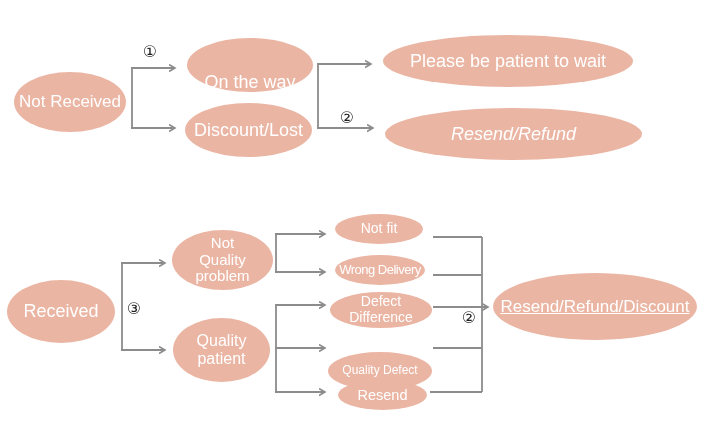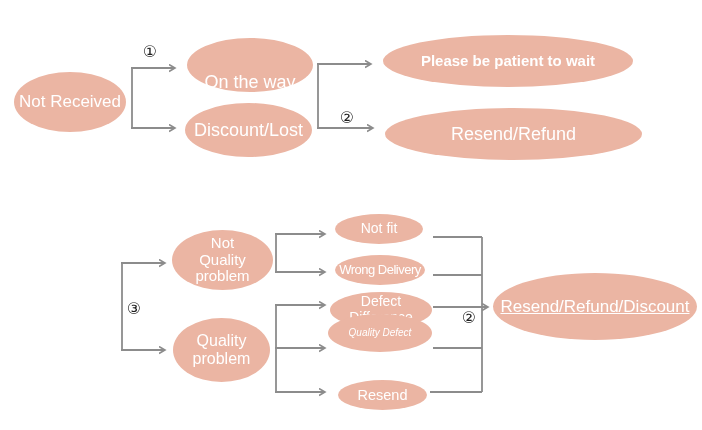--- a/index.html
+++ b/index.html
@@ -36,32 +36,32 @@
     align-items: center;
     justify-content: center;
     text-align: center;
     line-height: 1.12;
   }
   .node span { display: inline-block; }
 
   .n-not-received   { left: 14px;  top: 72px;  width: 112px; height: 60px; font-size: 17px; }
   .n-on-the-way     { left: 187px; top: 38px;  width: 126px; height: 54px; font-size: 18px; align-items: flex-end; }
   .n-returned-lost  { left: 185px; top: 103px; width: 127px; height: 54px; font-size: 18px; }
-  .n-please-wait    { left: 383px; top: 35px;  width: 250px; height: 52px; font-size: 15px; font-weight: bold; }
-  .n-resend-refund  { left: 385px; top: 108px; width: 257px; height: 52px; font-size: 18px; }
+  .n-please-wait    { left: 383px; top: 35px;  width: 250px; height: 52px; font-size: 18px; }
+  .n-resend-refund  { left: 385px; top: 108px; width: 257px; height: 52px; font-size: 18px; font-style: italic; }
 
   .n-received       { left: 7px;   top: 280px; width: 108px; height: 63px; font-size: 18px; }
   .n-not-quality    { left: 172px; top: 230px; width: 101px; height: 60px; font-size: 15px; }
   .n-not-quality span { width: 56px; }
   .n-quality        { left: 173px; top: 318px; width: 97px;  height: 64px; font-size: 16px; }
   .n-quality span   { width: 60px; }
   .n-not-fit        { left: 335px; top: 214px; width: 88px;  height: 30px; font-size: 14px; }
   .n-wrong-delivery { left: 335px; top: 255px; width: 90px;  height: 30px; font-size: 13px; letter-spacing: -0.5px; }
   .n-color-diff     { left: 330px; top: 292px; width: 102px; height: 36px; font-size: 14px; }
-  .n-quality-defect { left: 328px; top: 314px; width: 104px; height: 38px; font-size: 10px; font-style: italic; }
+  .n-quality-defect { left: 328px; top: 352px; width: 104px; height: 38px; font-size: 12px; }
   .n-damage         { left: 338px; top: 380px; width: 89px;  height: 30px; font-size: 14.5px; }
   .n-discount       { left: 493px; top: 273px; width: 204px; height: 67px; font-size: 17px; text-decoration: underline; }
 
   .step {
     position: absolute;
     transform: translate(-50%, -50%);
     font-family: "DejaVu Sans", sans-serif;
     font-size: 16px;
     color: var(--num, #1e1e1e);
   }
@@ -120,25 +120,28 @@
   <div class="node n-returned-lost">
     <span>Discount/Lost</span>
   </div>
   <div class="node n-please-wait">
     <span>Please be patient to wait</span>
   </div>
   <div class="node n-resend-refund">
     <span>Resend/Refund</span>
   </div>
 
+  <div class="node n-received">
+    <span>Received</span>
+  </div>
   <div class="node n-not-quality">
     <span>Not Quality problem</span>
   </div>
   <div class="node n-quality">
-    <span>Quality problem</span>
+    <span>Quality patient</span>
   </div>
   <div class="node n-not-fit">
     <span>Not fit</span>
   </div>
   <div class="node n-wrong-delivery">
     <span>Wrong Delivery</span>
   </div>
   <div class="node n-color-diff">
     <span>Defect Difference</span>
   </div>

